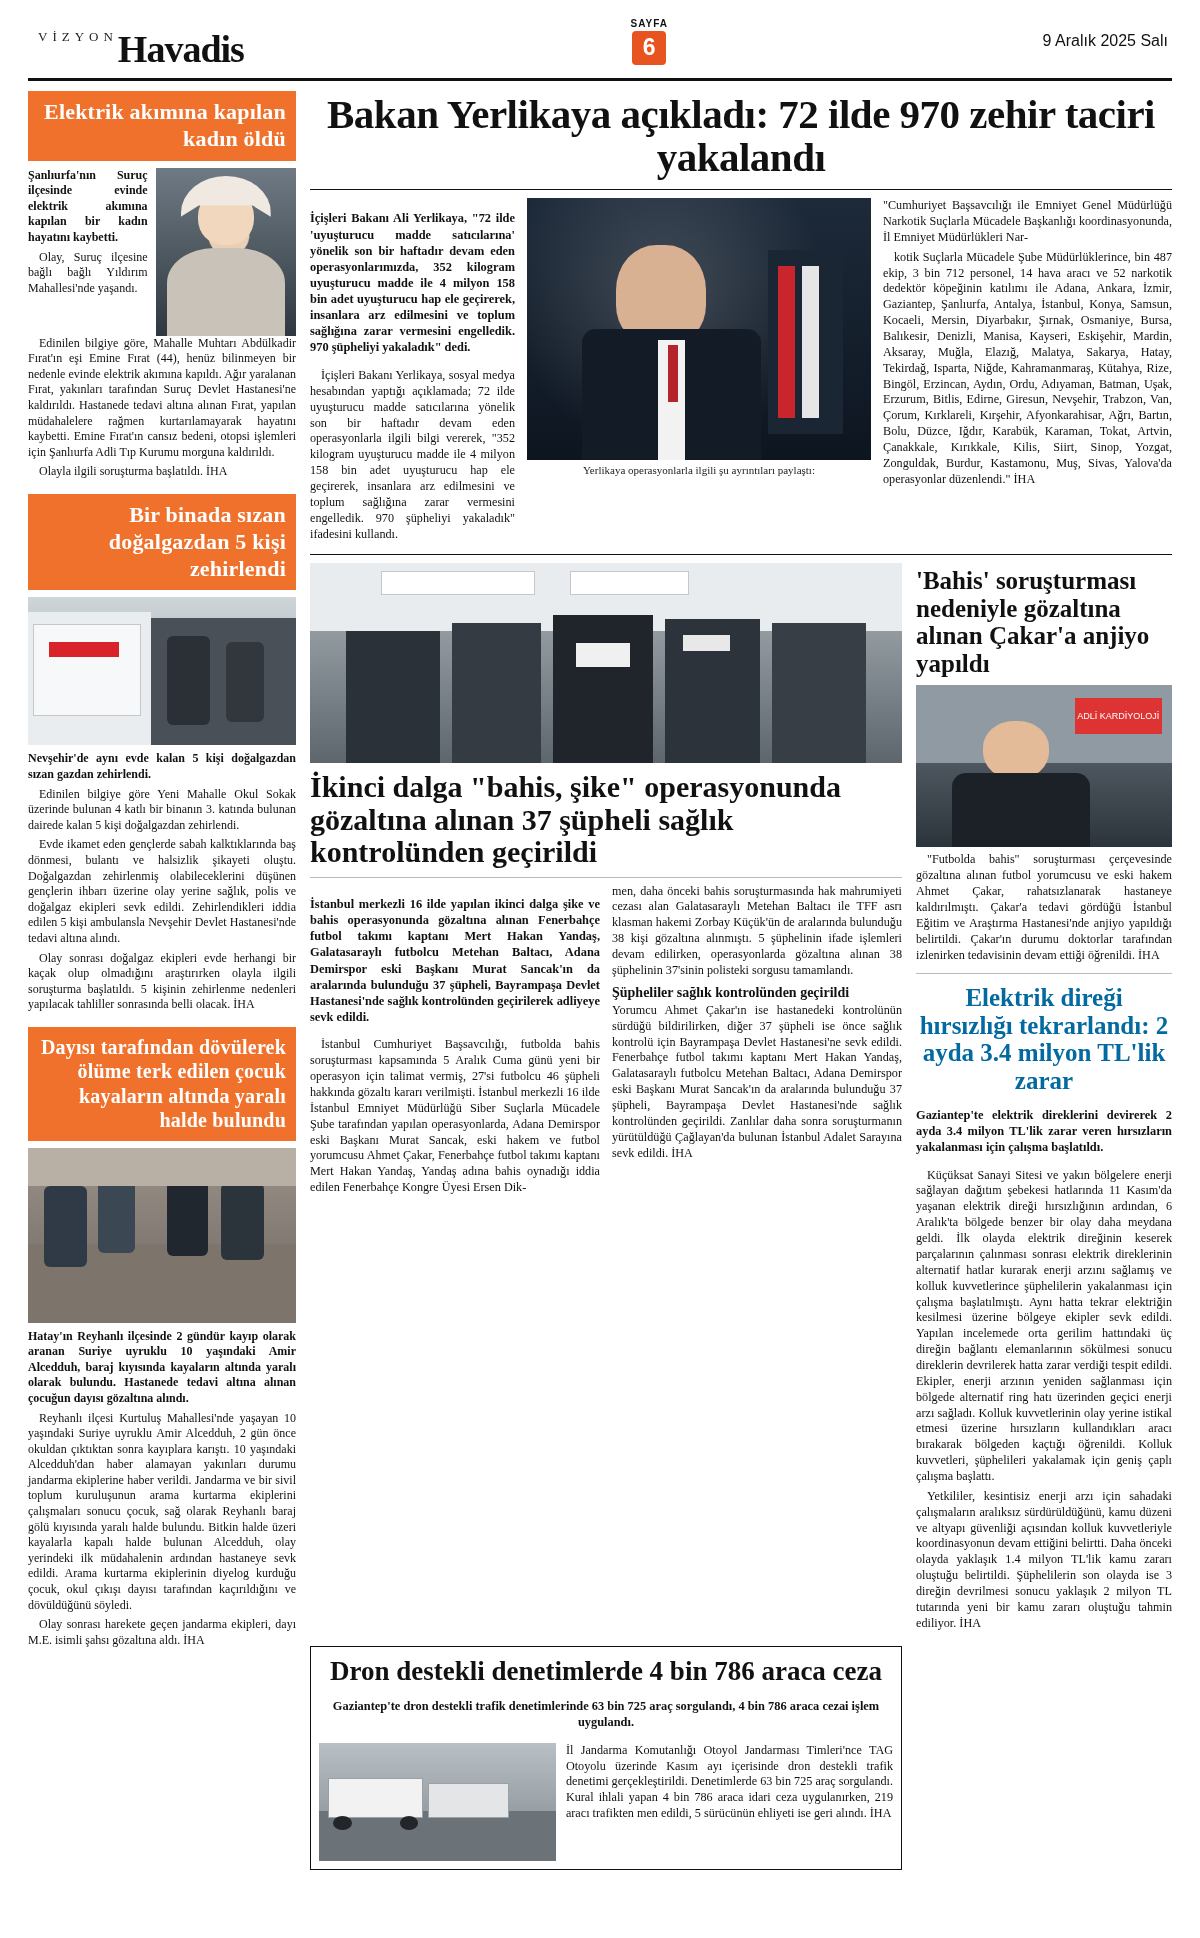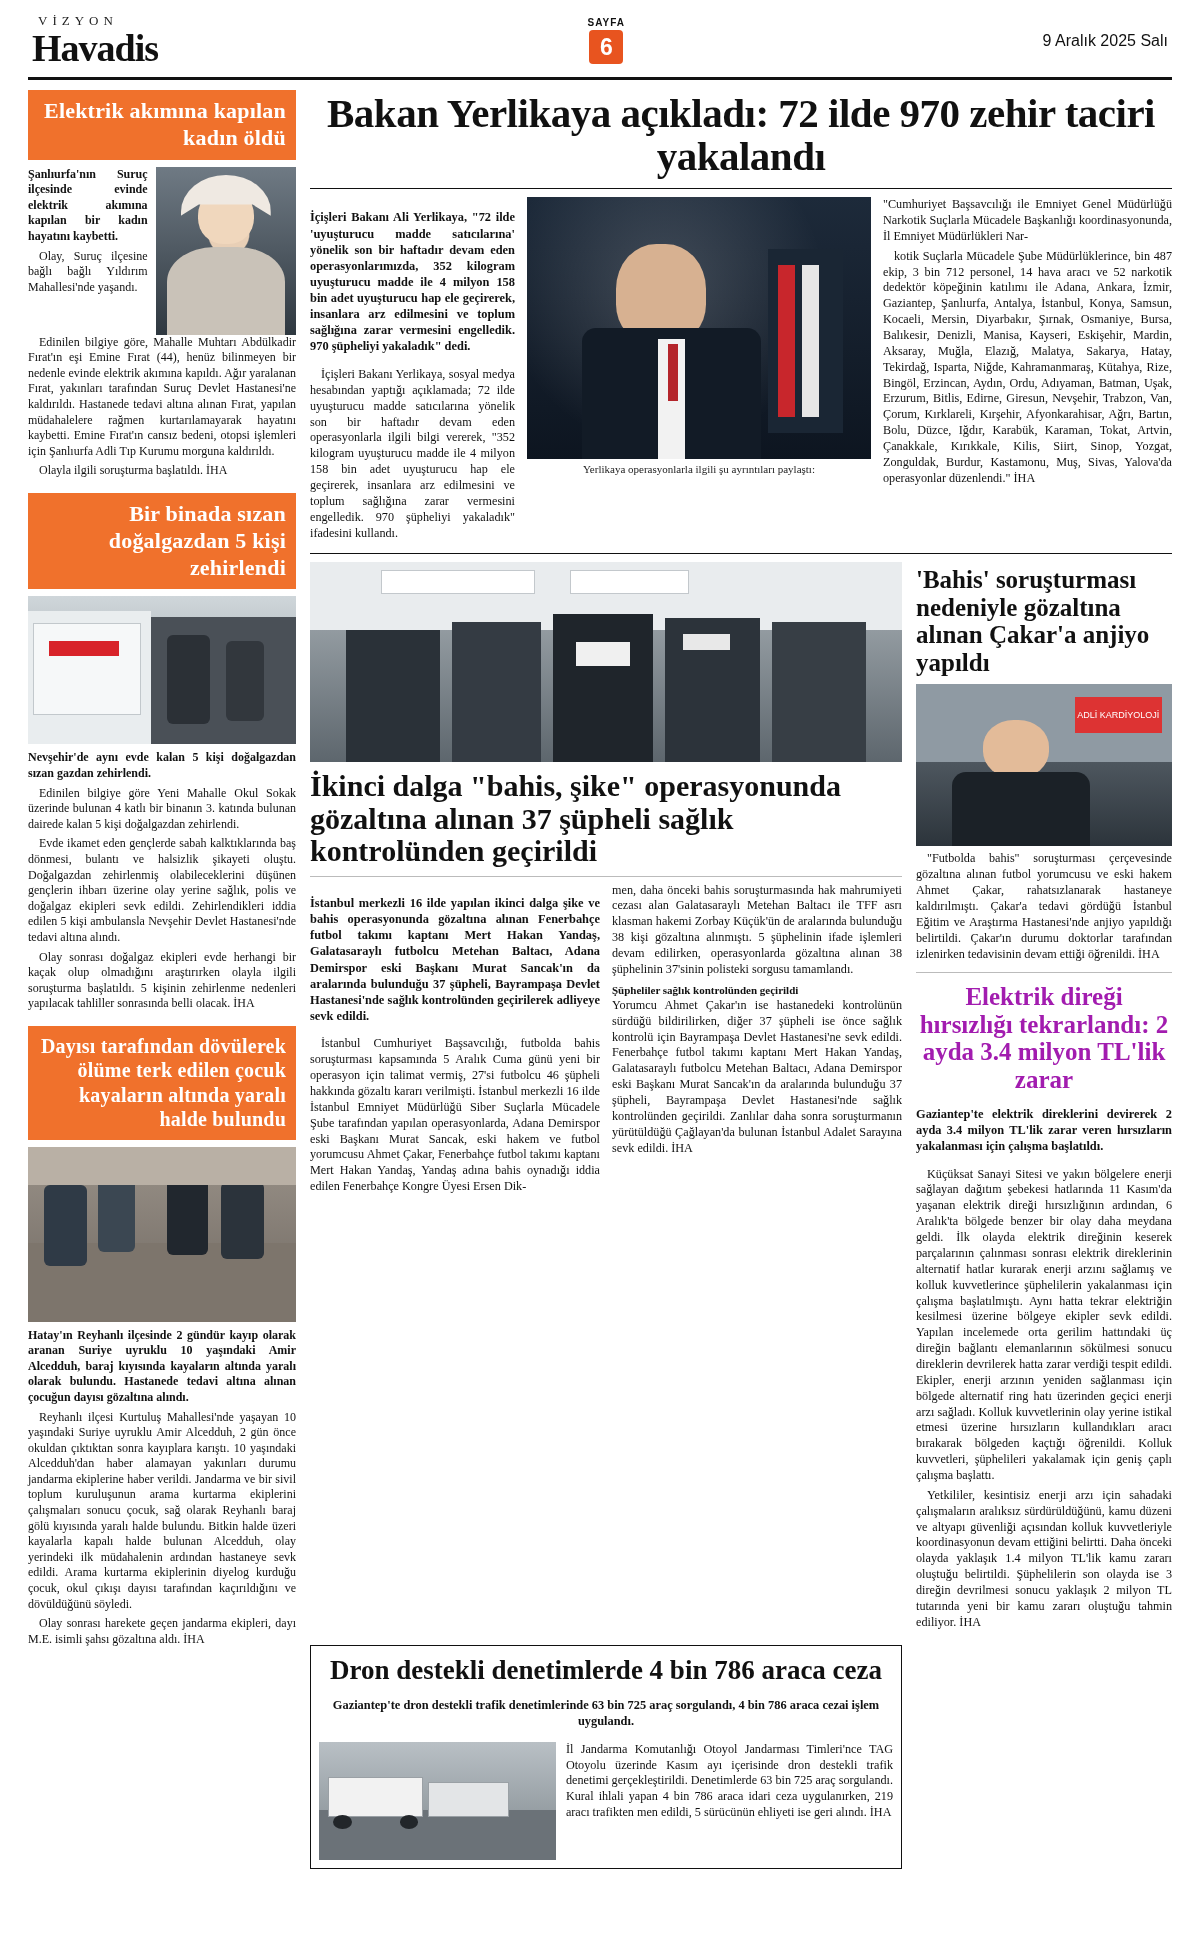--- a/index.html
+++ b/index.html
@@ -9,21 +9,21 @@
     background:#ffffff;
     font-family:"Liberation Serif", serif;
     color:#111;
     position:relative;
   }
   .page { width:1200px; height:1938px; position:relative; padding:0 28px; }
 
   
   .masthead { display:flex; align-items:center; justify-content:space-between;
       border-bottom:3px solid #111; padding:14px 4px 10px 4px; }
-  .mh-left { display:flex; flex-direction:column; line-height:1; }
+  .mh-left { display:flex; flex-direction:row; line-height:1;margin-top:16px; }
   .mh-vizyon { font-family:"Liberation Serif",serif; font-size:13px; letter-spacing:5px;
       color:#222; margin-left:6px; margin-bottom:2px; }
   .mh-title { font-family:"Liberation Serif",serif; font-weight:bold; font-size:38px;
       letter-spacing:-1px; }
   .mh-center { text-align:center;margin-left:12px; }
   .mh-sayfa { font-size:10px; font-weight:bold; letter-spacing:1px; font-family:"Liberation Sans",sans-serif; }
   .mh-pagenum { width:34px; height:34px; background:#e8541f; color:#fff; border-radius:4px;
       font-size:23px; font-weight:bold; display:flex; align-items:center; justify-content:center;
       margin:2px auto 0 auto; font-family:"Liberation Sans",sans-serif; }
   .mh-date { font-size:16px; font-family:"Liberation Sans",sans-serif; }
@@ -55,28 +55,28 @@
   .main-head { font-family:"Liberation Serif",serif; font-weight:bold; font-size:41px;
       line-height:1.05; text-align:center; margin:2px 0 10px 0; letter-spacing:-0.5px; }
 
   .cols2 { display:flex; gap:12px; }
   .cols3 { display:flex; gap:12px; }
 
   .lead { font-weight:bold; font-size:12.4px; line-height:1.30; text-align:justify; }
 
   .cap { font-size:11px; text-align:center; color:#222; margin-top:4px; line-height:1.25; }
 
-  .subhead { font-weight:bold; font-size:11px; margin:6px 0 2px 0; }
+  .subhead { font-weight:bold; font-size:14px; margin:6px 0 2px 0; }
 
   
   .head2 { font-family:"Liberation Serif",serif; font-weight:bold; font-size:30px;
       line-height:1.08; margin:6px 0 8px 0; }
   .head3 { font-family:"Liberation Serif",serif; font-weight:bold; font-size:25px;
       line-height:1.1; margin:4px 0 8px 0; }
-  .head-orange { color:#a21caf; }
+  .head-orange { color:#0369a1; }
 
   .box { border:1px solid #111; padding:8px; }
 </style>
 </head>
 <body>
 
 <div class="page">
 
   <div class="masthead">
     <div class="mh-left">

